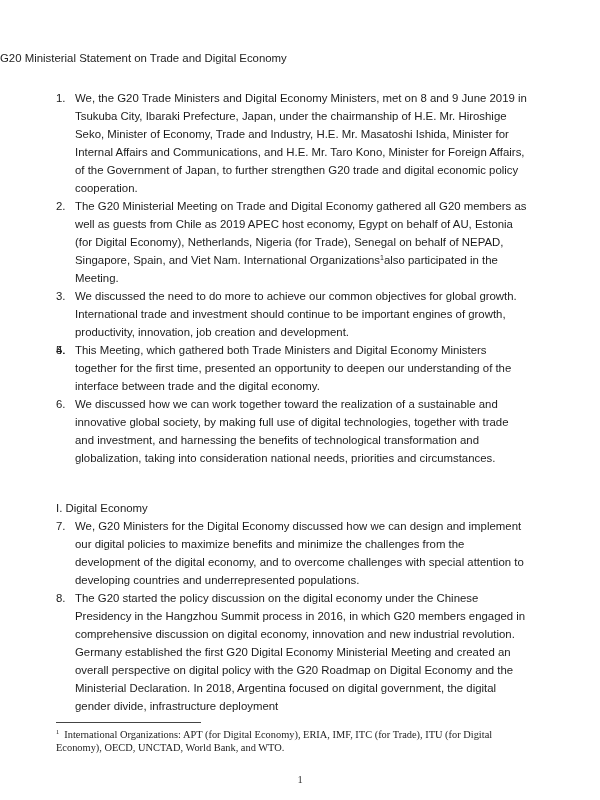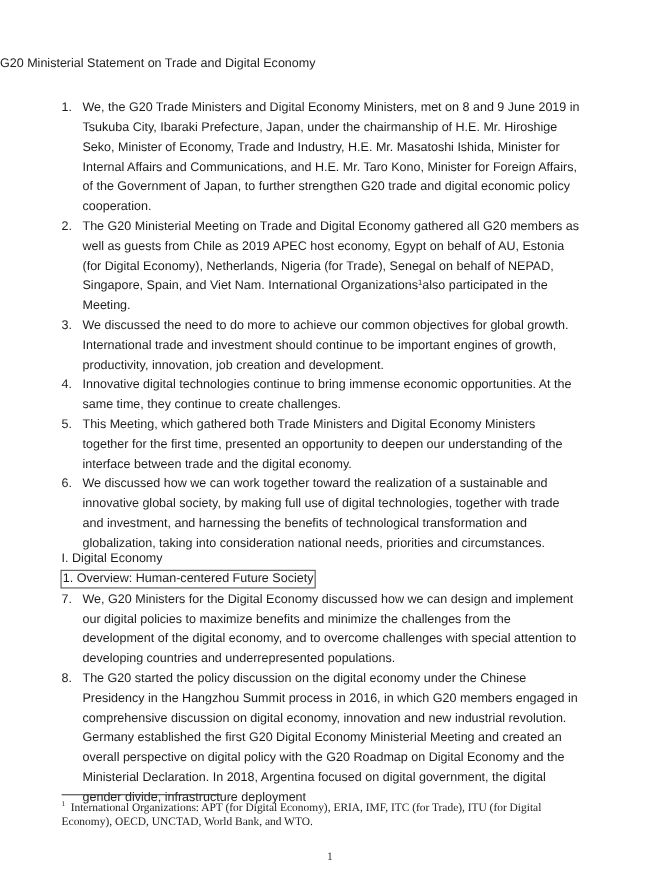--- a/index.html
+++ b/index.html
@@ -38,35 +38,33 @@
     <div class="item">
       <span class="num">2.</span>
       <span>The G20 Ministerial Meeting on Trade and Digital Economy gathered all G20 members as well as guests from Chile as 2019 APEC host economy, Egypt on behalf of AU, Estonia (for Digital Economy), Netherlands, Nigeria (for Trade), Senegal on behalf of NEPAD, Singapore, Spain, and Viet Nam. International Organizations</span><span class="sup">1</span><span>also participated in the Meeting.</span>
     </div>
     <div class="item">
       <span class="num">3.</span>
       <span>We discussed the need to do more to achieve our common objectives for global growth. International trade and investment should continue to be important engines of growth, productivity, innovation, job creation and development.</span>
     </div>
     <div class="item">
       <span class="num">4.</span>
-      <span>Innovative digital technologies continue to bring immense economic opportunities. At the same time, they continue to create challenges.</span>
     </div>
     <div class="item">
       <span class="num">5.</span>
       <span>This Meeting, which gathered both Trade Ministers and Digital Economy Ministers together for the first time, presented an opportunity to deepen our understanding of the interface between trade and the digital economy.</span>
     </div>
     <div class="item">
       <span class="num">6.</span>
       <span>We discussed how we can work together toward the realization of a sustainable and innovative global society, by making full use of digital technologies, together with trade and investment, and harnessing the benefits of technological transformation and globalization, taking into consideration national needs, priorities and circumstances.</span>
     </div>
   </div>
 
   <div class="list2 body-text">
     <div class="section-head">I. Digital Economy</div>
-    <div class="boxed">1. Overview: Human-centered Future Society</div>
     <div class="item">
       <span class="num">7.</span>
       <span>We, G20 Ministers for the Digital Economy discussed how we can design and implement our digital policies to maximize benefits and minimize the challenges from the development of the digital economy, and to overcome challenges with special attention to developing countries and underrepresented populations.</span>
     </div>
     <div class="item">
       <span class="num">8.</span>
       <span>The G20 started the policy discussion on the digital economy under the Chinese Presidency in the Hangzhou Summit process in 2016, in which G20 members engaged in comprehensive discussion on digital economy, innovation and new industrial revolution. Germany established the first G20 Digital Economy Ministerial Meeting and created an overall perspective on digital policy with the G20 Roadmap on Digital Economy and the Ministerial Declaration. In 2018, Argentina focused on digital government, the digital gender divide, infrastructure deployment</span>
     </div>
   </div>
 

